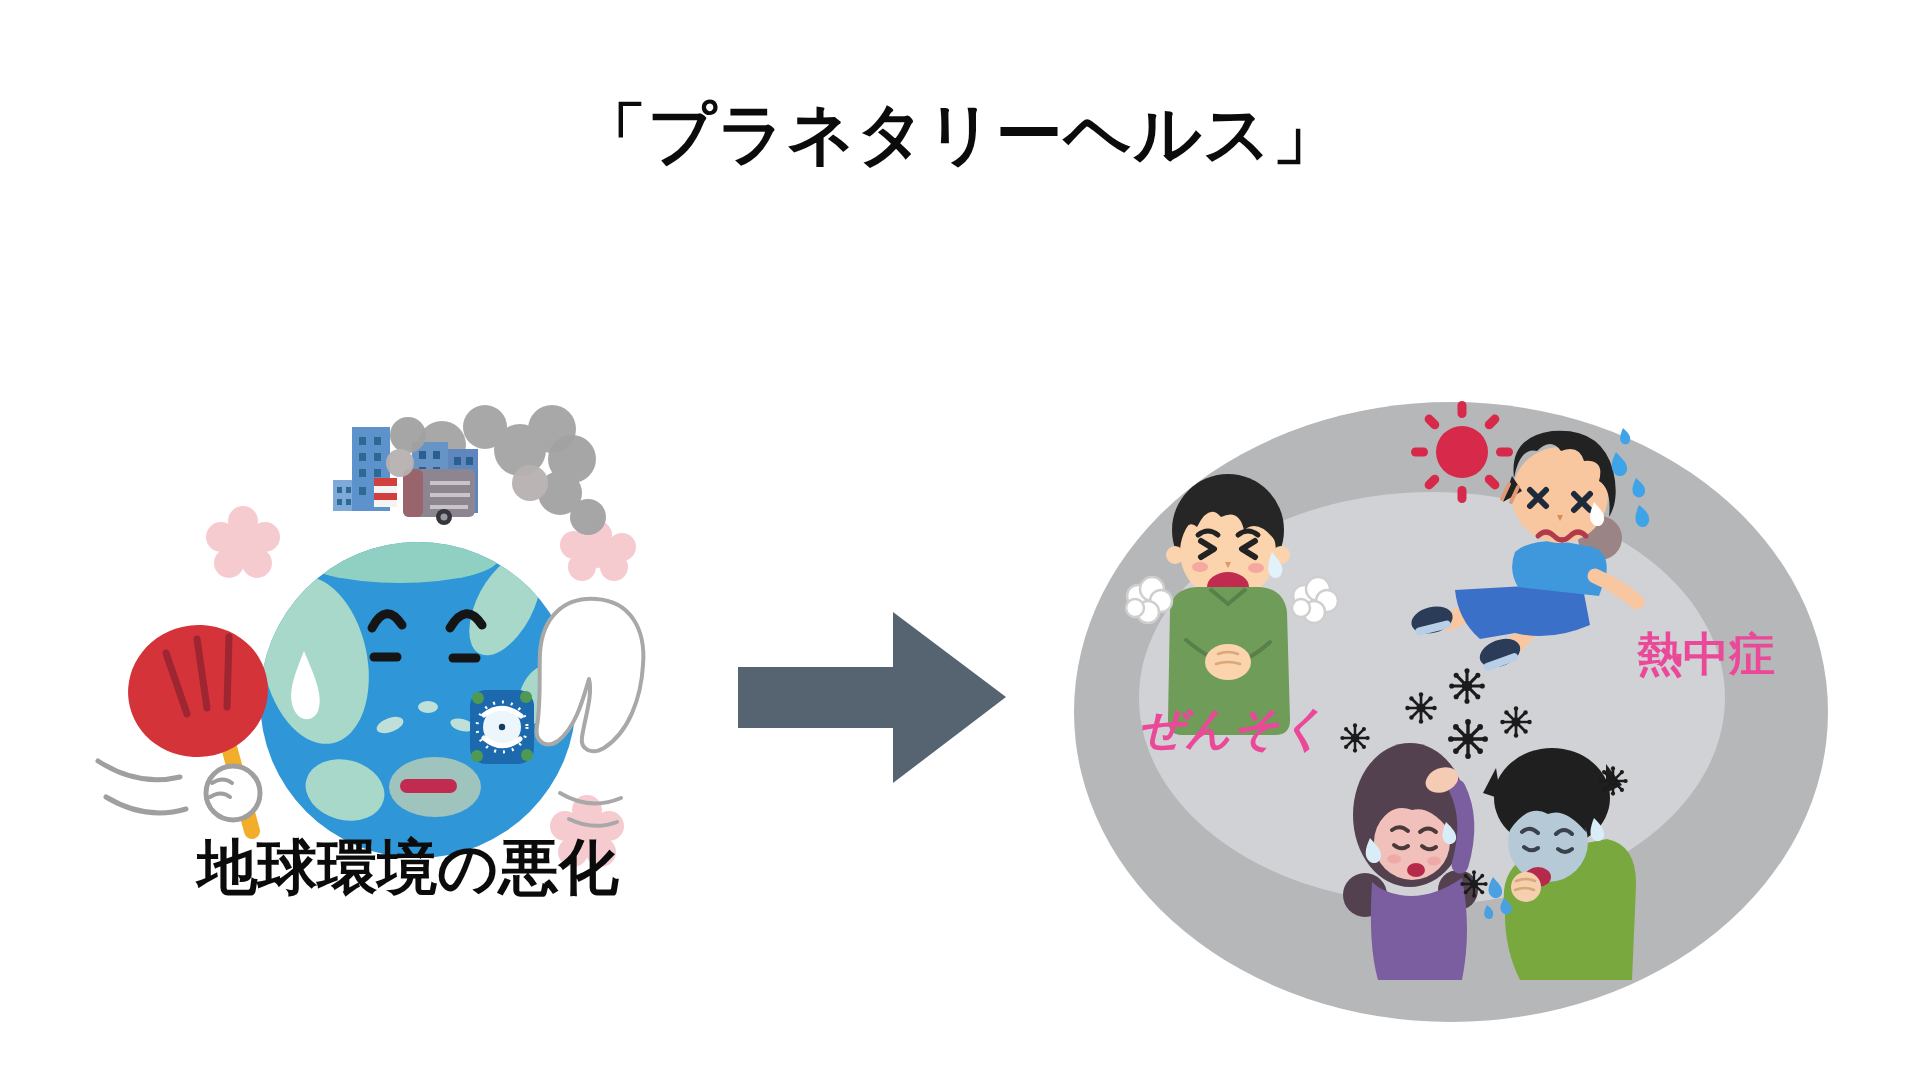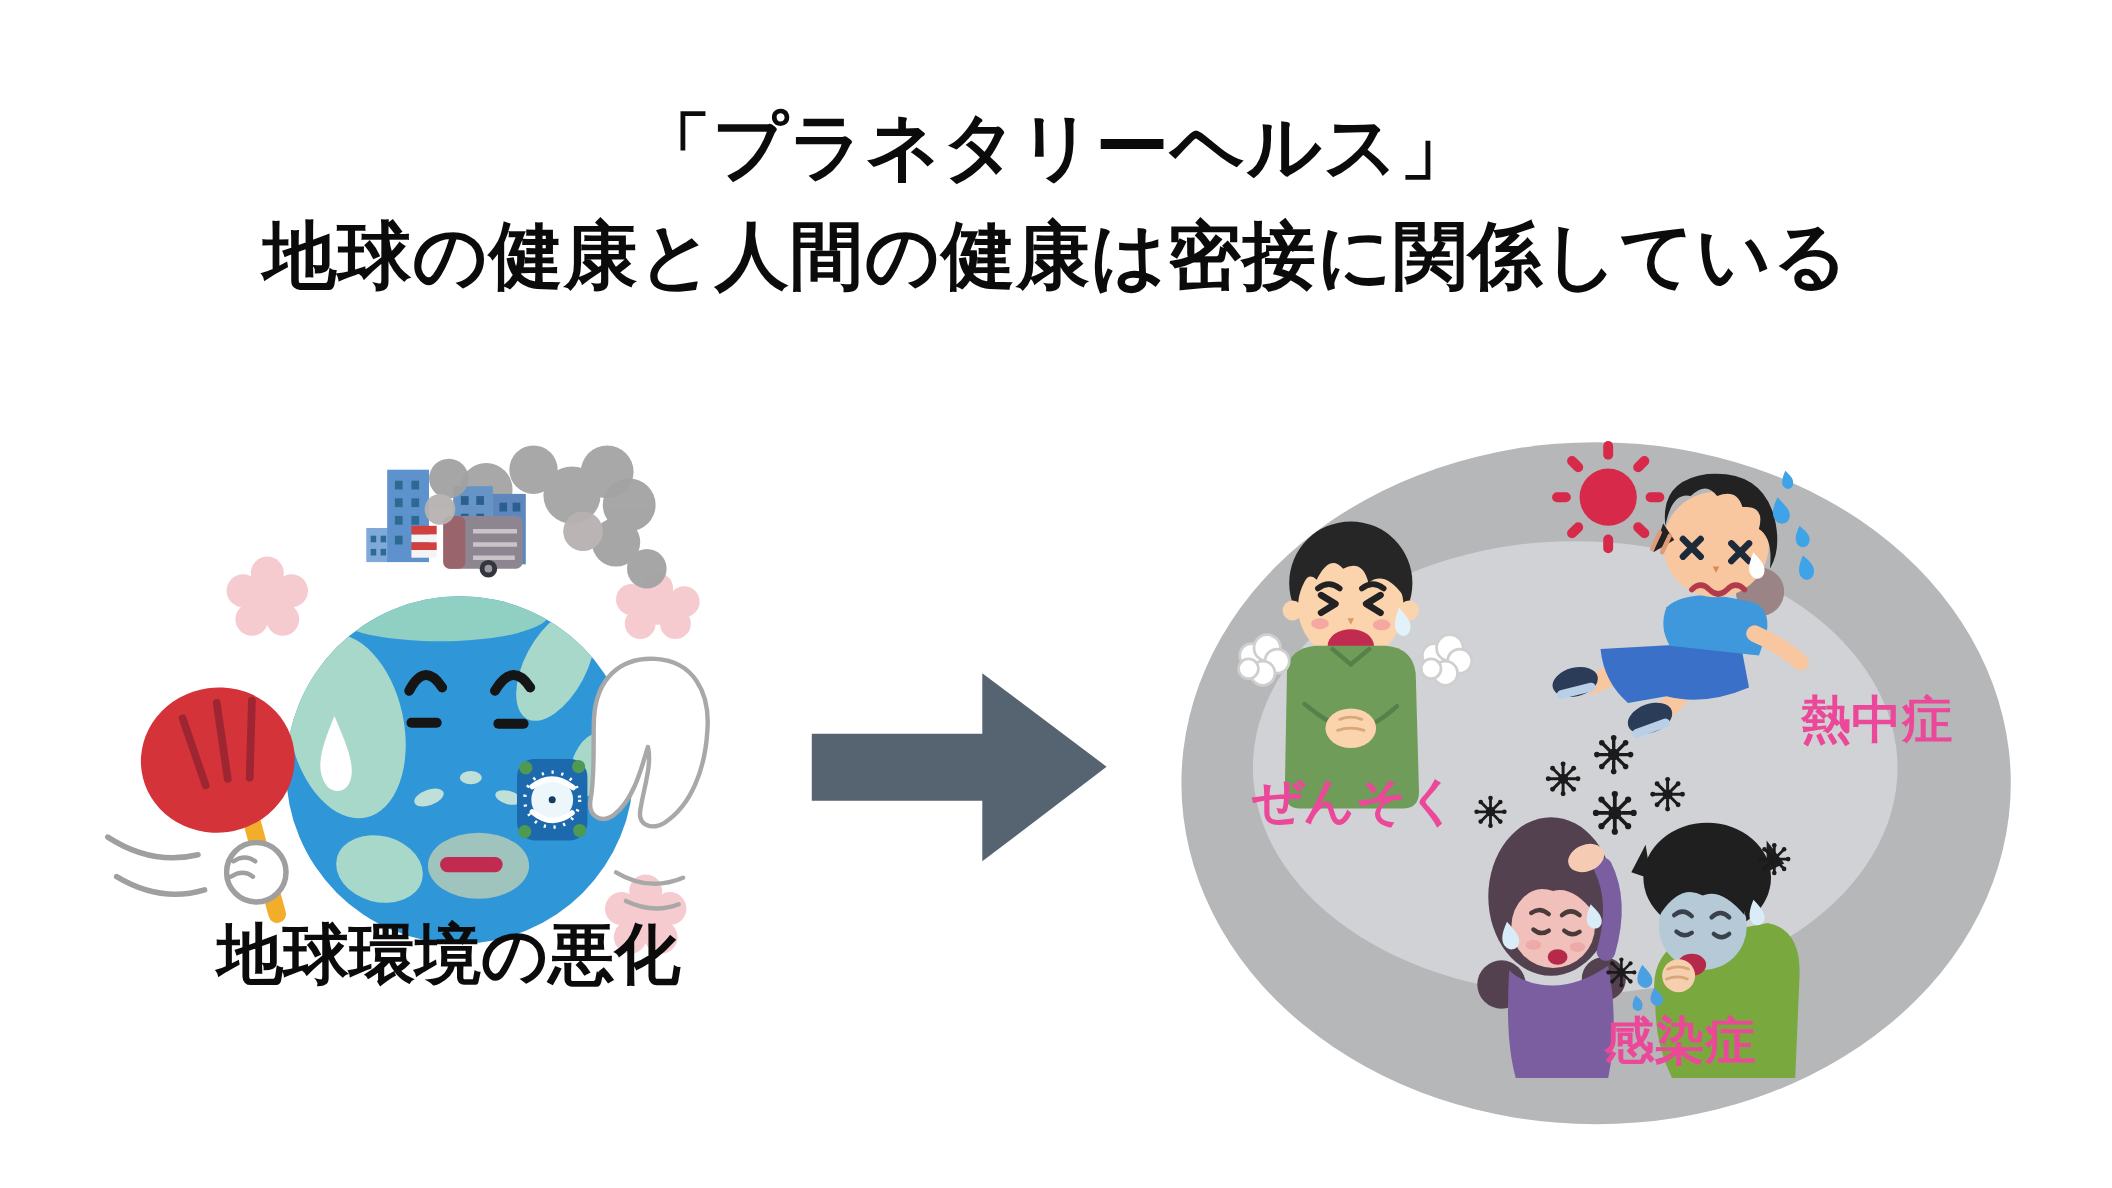--- a/index.html
+++ b/index.html
@@ -14,21 +14,20 @@
               transform:translateX(-50%);}
   svg{display:block;}
 </style>
 </head>
 <body>
 
 <div id="stage">
 
   <div class="abs title-block">
     <div>「プラネタリーヘルス」</div>
-    <div>地球の健康と人間の健康は密接に関係している</div>
   </div>
 
   <svg class="abs" style="left:90px;top:395px;" width="620" height="520" viewBox="0 0 620 520">
 
     <g fill="#f6cbcf">
       <circle cx="153" cy="126" r="15"></circle>
         <circle cx="175" cy="142" r="15"></circle>
       <circle cx="167" cy="168" r="15"></circle>
         <circle cx="139" cy="168" r="15"></circle>
       <circle cx="131" cy="142" r="15"></circle>
@@ -324,16 +323,15 @@
         <use href="#virus-proto" transform="translate(407,296) scale(1.7)"></use>
         <use href="#virus-proto" transform="translate(361,318) scale(1.5)"></use>
         <use href="#virus-proto" transform="translate(408,349) scale(1.9)"></use>
         <use href="#virus-proto" transform="translate(295,348) scale(1.4)"></use>
         <use href="#virus-proto" transform="translate(456,332) scale(1.5)"></use>
         <use href="#virus-proto" transform="translate(553,391) scale(1.4)"></use>
         <use href="#virus-proto" transform="translate(414,494) scale(1.3)"></use>
       </g>
   </svg>
 
-  <div class="abs mini-label" style="left:1232px;top:698px;">ぜんそく</div>
+  <div class="abs mini-label" style="left:1232px;top:698px;font-style:italic;">ぜんそく</div>
   <div class="abs mini-label" style="left:1706px;top:624px;">熱中症</div>
-  <div class="abs mini-label" style="left:1527px;top:916px;">感染症</div>
 </div>
 
 </body></html>

